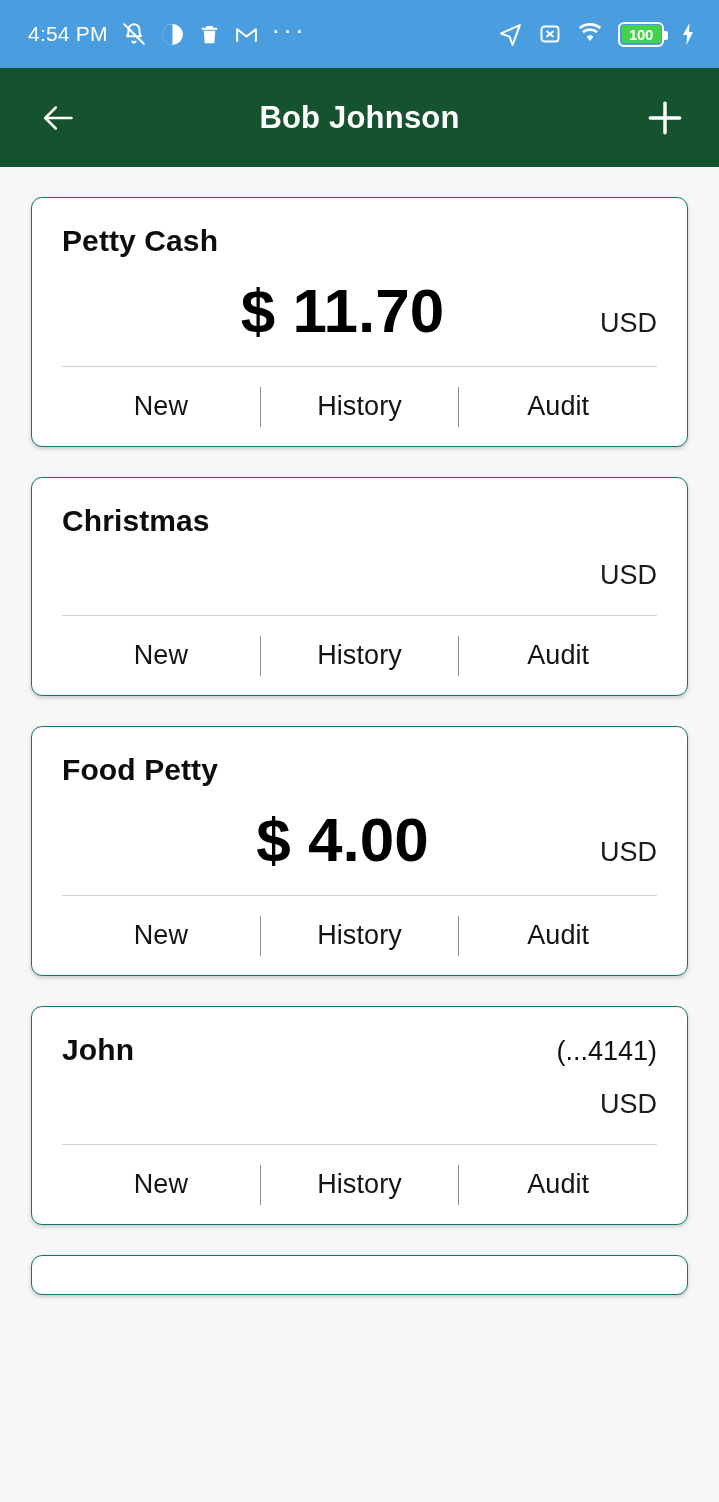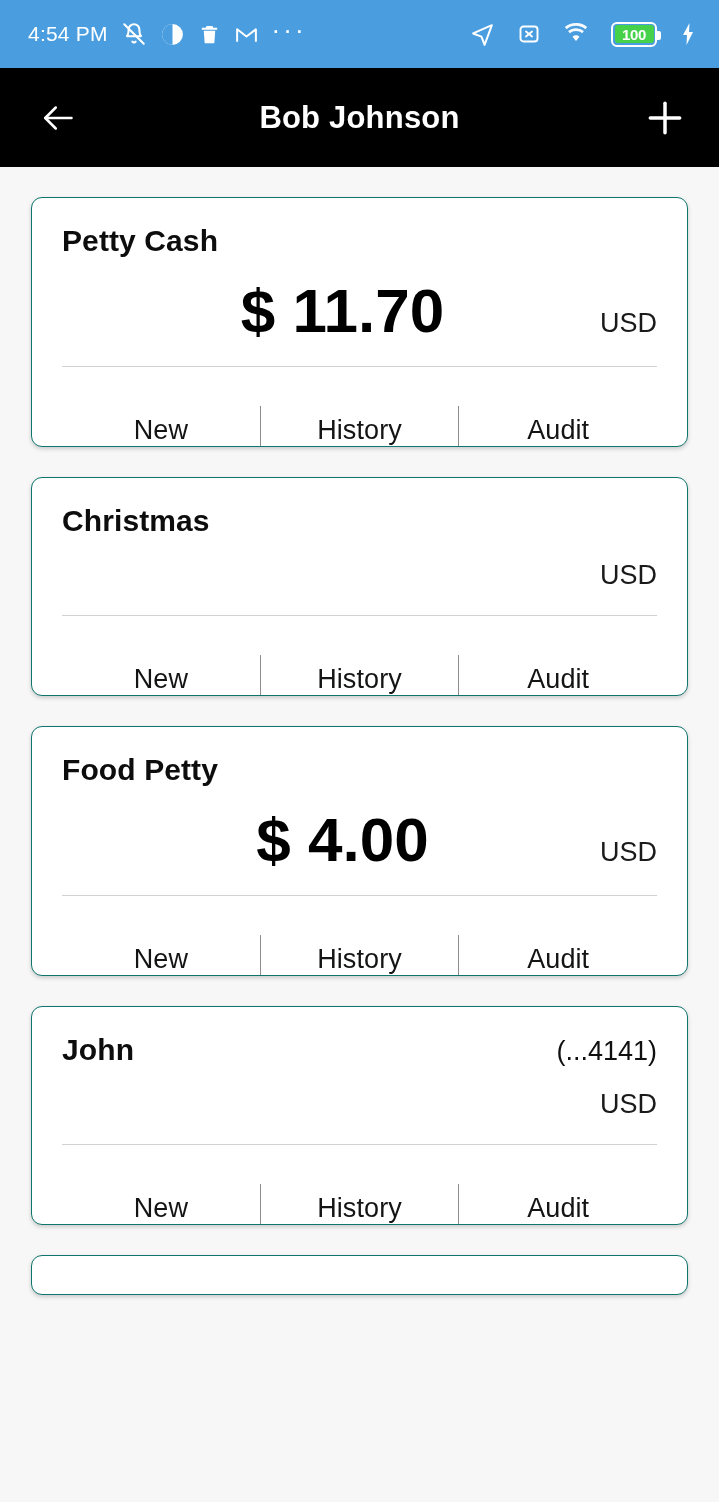--- a/index.html
+++ b/index.html
@@ -23,21 +23,21 @@
     display: flex;
     align-items: center;
     justify-content: space-between;
     padding: 0 22px 0 28px;
   }
   .status-left, .status-right {
     display: flex;
     align-items: center;
   }
   .status-left { gap: 13px; }
-  .status-right { gap: 22px; justify-content: space-between; }
+  .status-right { gap: 15px; justify-content: space-between; }
 
   .clock {
     color: #ffffff;
     font-size: 21px;
     font-weight: 500;
     letter-spacing: .2px;
     white-space: nowrap;
   }
   .sicon {
     display: inline-flex;
@@ -80,21 +80,21 @@
     z-index: 2;
     font-size: 15px;
     font-weight: 700;
     color: #ffffff;
     letter-spacing: -.3px;
   }
 
   
   .appbar {
     height: 99px;
-    background: #000000;
+    background: #14532d;
     display: flex;
     align-items: center;
     padding: 0 26px 0 30px;
     position: relative;
     justify-content: center;
   }
   .appbar-title {
     position: absolute;
     left: 0; right: 0;
     text-align: center;
@@ -176,21 +176,21 @@
     flex: none;
   }
 
   .card-divider {
     height: 1px;
     background: #d2d2d2;
   }
 
   .card-actions {
     display: flex;
-    align-items: flex-end;
+    align-items: center;
     height: 79px;
   }
   .action {
     flex: 1;
     text-align: center;
     font-size: 27px;
     color: #141414;
     background: none;
     border: none;
     cursor: pointer;

